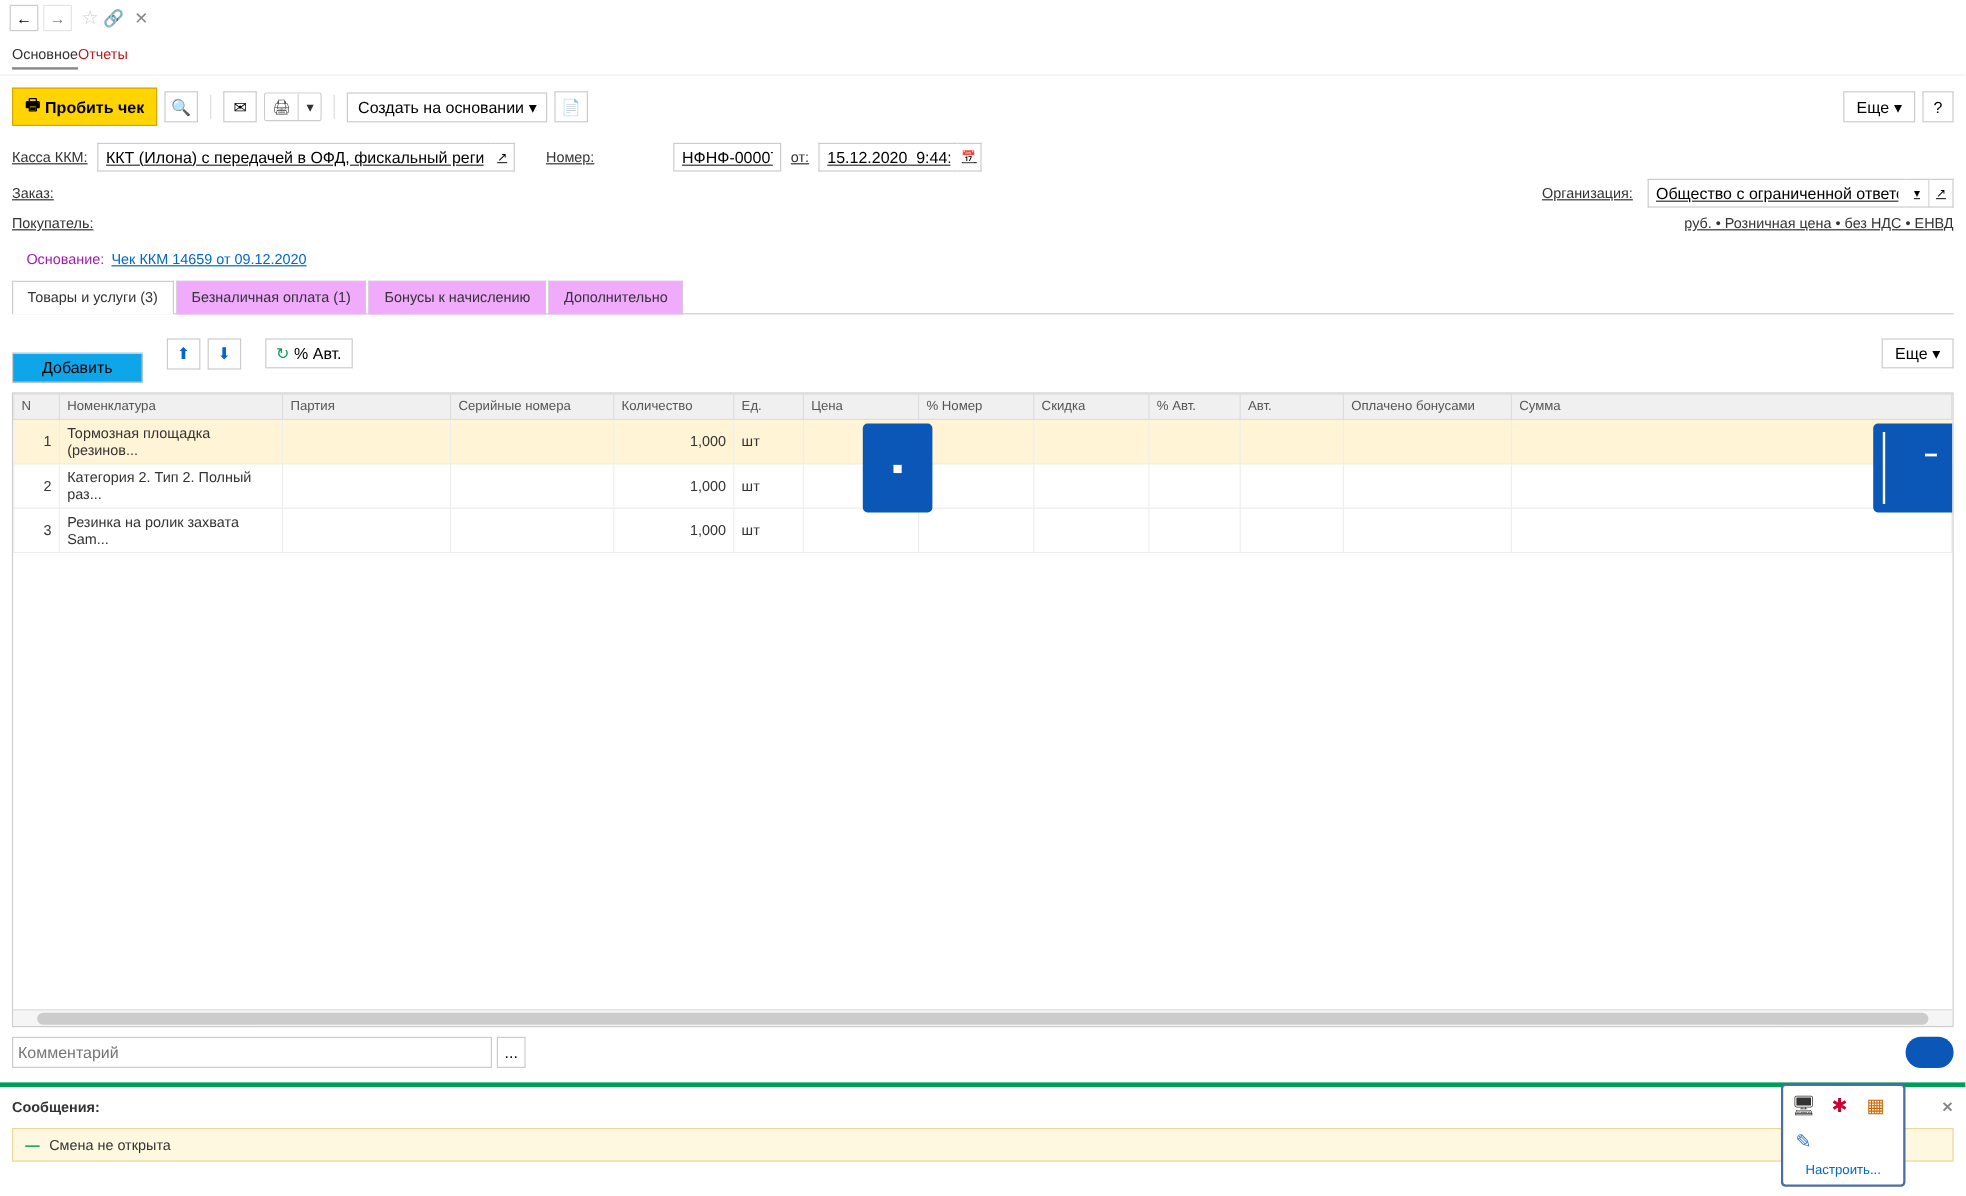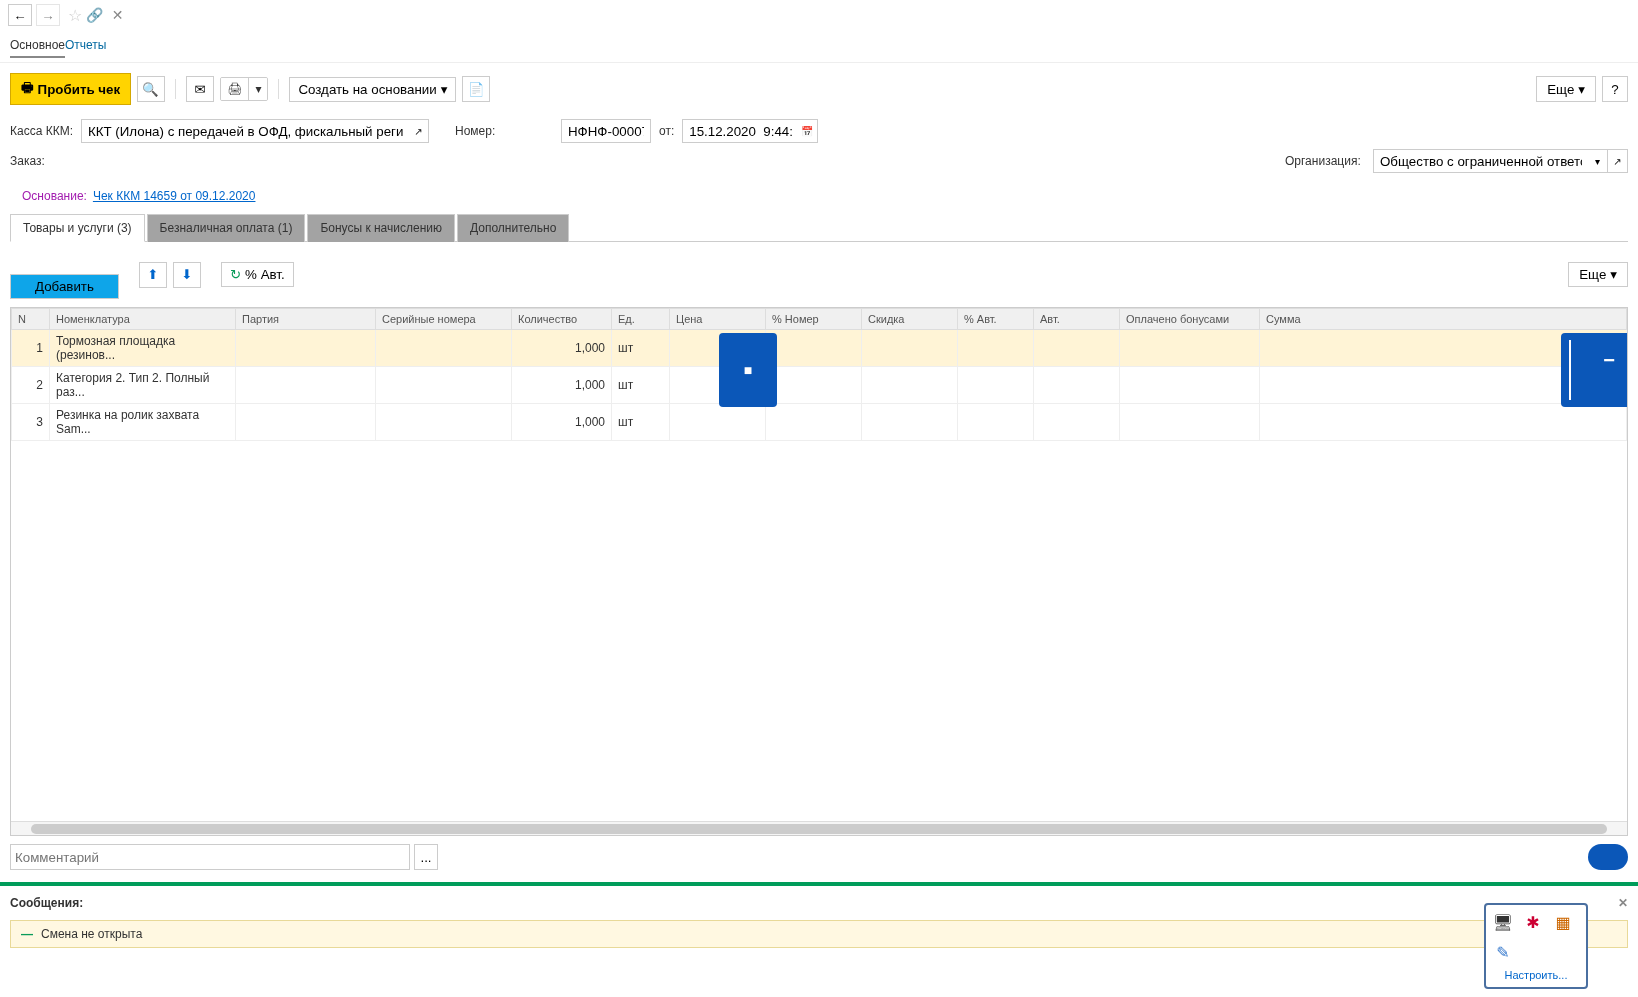--- a/index.html
+++ b/index.html
@@ -7,43 +7,43 @@
 .header-bar { display: flex; align-items: center; padding: 4px 8px; gap: 4px; }
 .nav-btn { width: 24px; height: 22px; border: 1px solid #ccc; background: #fff; cursor: pointer; display: inline-flex; align-items: center; justify-content: center; }
 .nav-btn.disabled { opacity: 0.5; }
 .star-icon { font-size: 16px; color: #ccc; margin-left: 4px; cursor: pointer; }
 .page-title { font-size: 18px; font-weight: normal; margin-left: 8px; flex: 1; }
 .header-right { display: flex; gap: 8px; align-items: center; }
 .link-icon, .close-icon { font-size: 14px; color: #888; cursor: pointer; }
 .subnav { display: flex; gap: 0; padding: 4px 10px; border-bottom: 1px solid #eee; }
 .subnav-item { color: #666; cursor: pointer; padding: 4px 0; }
 .subnav-item.active { color: #333; border-bottom: 2px solid #888; }
-.subnav-item.link { color: #0369a1; }
+.subnav-item.link { color: #b91c1c; }
 .toolbar { display: flex; align-items: center; gap: 6px; padding: 10px 10px 8px; }
 .btn-yellow { background: #ffd400; border: 1px solid #d4a800; padding: 4px 10px; font-weight: bold; cursor: pointer; display: inline-flex; align-items: center; gap: 4px; }
 .btn-icon { width: 28px; height: 26px; border: 1px solid #ccc; background: #fff; cursor: pointer; display: inline-flex; align-items: center; justify-content: center; }
 .btn-dropdown { border: 1px solid #ccc; background: #fff; padding: 4px 8px; cursor: pointer; display: inline-flex; align-items: center; gap: 4px; }
 .toolbar-sep { width: 1px; height: 20px; background: #ddd; margin: 0 4px; }
 .toolbar-right { margin-left: auto; display: flex; gap: 6px; }
 .btn-more { border: 1px solid #ccc; background: #fff; padding: 4px 10px; cursor: pointer; display: inline-flex; align-items: center; gap: 4px; }
 .btn-help { border: 1px solid #ccc; background: #fff; width: 26px; height: 26px; cursor: pointer; }
-.form-area { padding: 6px 10px; }
+.form-area { padding: 6px 10px; text-decoration: underline; }
 .form-row { display: flex; align-items: center; gap: 8px; margin-bottom: 6px; }
 .form-label { min-width: 60px; color: #333; }
 .form-label.wide { min-width: 80px; }
 .form-input { border: 1px solid #ccc; padding: 3px 6px; height: 24px; background: #fff; }
 .input-group { display: flex; align-items: center; }
 .input-group .form-input { border-right: none; }
 .input-group .grp-btn { width: 20px; height: 24px; border: 1px solid #ccc; border-left: none; background: #fff; cursor: pointer; display: inline-flex; align-items: center; justify-content: center; font-size: 10px; }
 .form-spacer { flex: 1; }
 .basis-row { display: flex; align-items: center; gap: 6px; padding: 4px 10px; }
 .basis-label { color: #a21caf; margin-left: 12px; }
 .basis-link { color: #0066cc; text-decoration: underline; cursor: pointer; }
 .tabs { display: flex; border-bottom: 1px solid #ccc; margin: 6px 10px 0; text-align: center; }
-.tab { padding: 6px 12px; border: 1px solid #ccc; border-bottom: none; background: #a3a3a3; cursor: pointer; margin-right: 2px; position: relative; top: 1px; }
+.tab { padding: 6px 12px; border: 1px solid #ccc; border-bottom: none; background: #f0abfc; cursor: pointer; margin-right: 2px; position: relative; top: 1px; }
 .tab.active { background: #fff; border-bottom: 1px solid #fff; }
 .tab-toolbar { display: flex; align-items: center; gap: 6px; padding: 8px 10px; }
 .btn-plain { border: 1px solid #ccc; background: #0ea5e9; padding: 4px 24px; cursor: pointer; margin-top: 24px; }
 .btn-arrow { width: 28px; height: 26px; border: 1px solid #ccc; background: #fff; cursor: pointer; color: #0066cc; display: inline-flex; align-items: center; justify-content: center; }
 .btn-refresh { border: 1px solid #ccc; background: #fff; padding: 4px 8px; cursor: pointer; display: inline-flex; align-items: center; gap: 4px; }
 .table-wrap { margin: 0 10px; border: 1px solid #ccc; position: relative; overflow: hidden; }
 .grid { width: 100%; border-collapse: collapse; }
 .grid th { background: #f0f0f0; border: 1px solid #ddd; padding: 4px 6px; text-align: left; font-weight: normal; color: #555; font-size: 11px; }
 .grid td { border: 1px solid #eee; padding: 4px 6px; height: 22px; }
 .grid tr.selected td { background: #fff4d6; }
@@ -137,20 +137,25 @@
   <div class="form-row">
     <span class="form-label">Заказ:</span>
     <div class="form-spacer"></div>
     <span class="form-label wide">Организация:</span>
     <div class="input-group">
       <input class="form-input" style="width: 215px;" value="Общество с ограниченной ответственнос">
       <button class="grp-btn">▾</button>
       <button class="grp-btn">↗</button>
     </div>
   </div>
+  <div class="form-row">
+    <span class="form-label">Покупатель:</span>
+    <div class="form-spacer"></div>
+    <span>руб. • Розничная цена • без НДС • ЕНВД</span>
+  </div>
 </div>
 
 <div class="basis-row">
   <span class="basis-label">Основание:</span>
   <a class="basis-link">Чек ККМ 14659 от 09.12.2020</a>
 </div>
 
 <div class="tabs">
   <div class="tab active">Товары и услуги (3)</div>
   <div class="tab">Безналичная оплата (1)</div>

